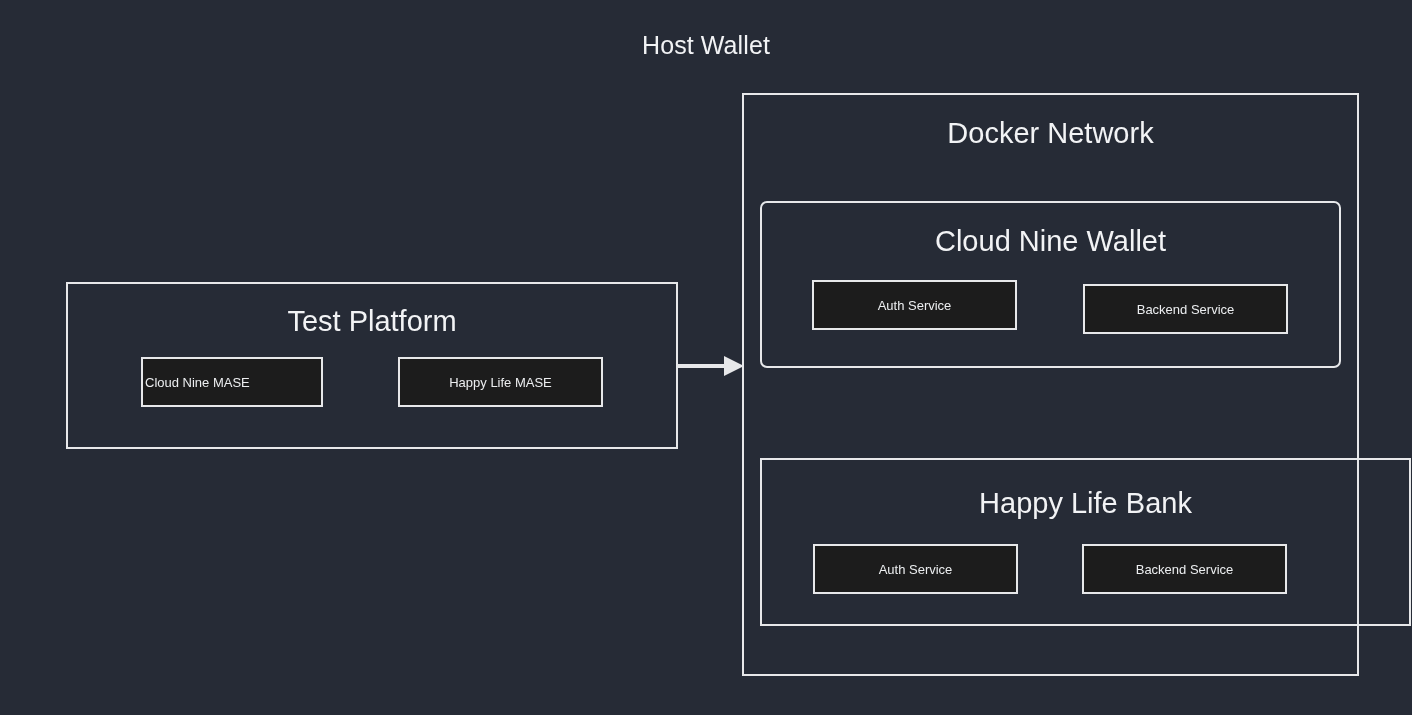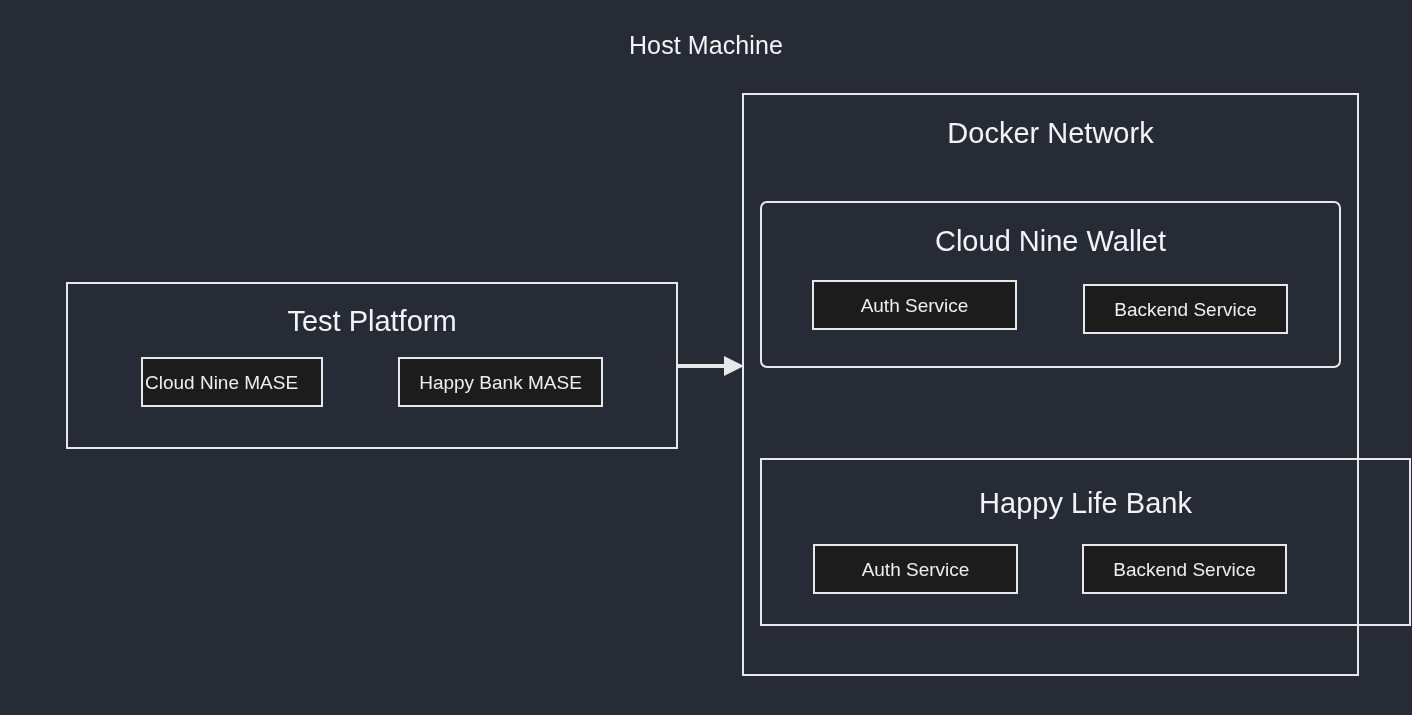--- a/index.html
+++ b/index.html
@@ -60,21 +60,21 @@
     position: absolute;
     border: 2px solid #e7e8ea;
     background: #1c1c1c;
     box-sizing: border-box;
     display: flex;
     align-items: center;
     justify-content: center;
   }
   .node-label {
     color: #eceef0;
-    font-size: 19px;
+    font-size: 13px;
     white-space: nowrap;
     line-height: 1;
   }
   
   .node-box.flush-left { justify-content: flex-start; }
   .node-box.flush-left .node-label { margin-left: 2px; }
 
   #cloud-nine-mase-box { left: 141px; top: 357px; width: 182px; height: 50px; }
   #happy-life-mase-box { left: 398px; top: 357px; width: 205px; height: 50px; }
 
@@ -91,32 +91,32 @@
     top: 352px;
     width: 66px;
     height: 28px;
   }
 </style>
 </head>
 <body>
 
 <div id="canvas">
 
-  <div class="title" id="host-machine-title">Host Machine</div>
+  <div class="title" id="host-machine-title">Host Wallet</div>
 
   <div class="group-box" id="test-platform-box">
     <div class="group-title" style="top: 21px;">Test Platform</div>
   </div>
 
   <div class="node-box flush-left" id="cloud-nine-mase-box">
     <span class="node-label">Cloud Nine MASE</span>
   </div>
 
   <div class="node-box" id="happy-life-mase-box">
-    <span class="node-label">Happy Bank MASE</span>
+    <span class="node-label">Happy Life MASE</span>
   </div>
 
   <svg id="connector-arrow" viewBox="0 0 66 28">
     <line x1="0" y1="14" x2="48" y2="14" stroke="#e7e8ea" stroke-width="4"></line>
     <polygon points="46,4 66,14 46,24" fill="#e7e8ea"></polygon>
   </svg>
 
   <div class="group-box" id="docker-network-box">
     <div class="group-title" style="top: 22px;">Docker Network</div>
   </div>

